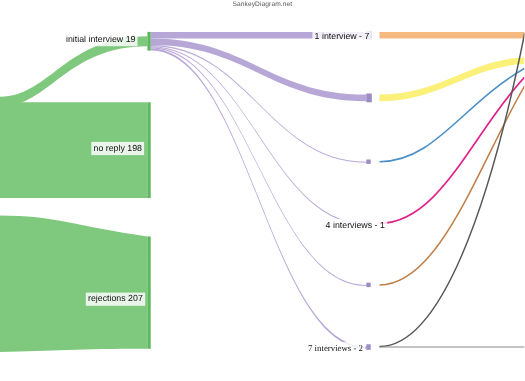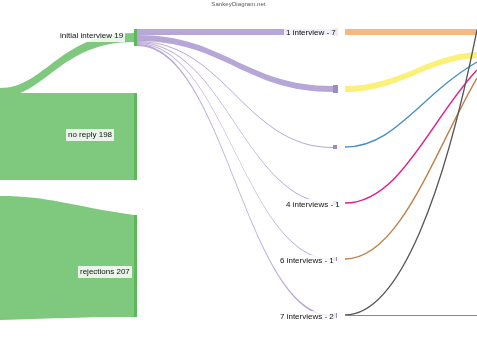--- a/index.html
+++ b/index.html
@@ -109,27 +109,26 @@
       <rect x="333" y="85" width="5" height="8" fill="#9b8cc4"></rect>
       <rect x="333" y="145" width="4" height="4" fill="#9b8cc4"></rect>
       <rect x="333" y="201" width="4" height="4" fill="#9b8cc4"></rect>
       <rect x="333" y="257" width="4" height="4" fill="#9b8cc4"></rect>
       <rect x="333" y="313" width="4" height="5" fill="#9b8cc4"></rect>
     </g>
   </svg>
 
   <div class="node-label label-right-align" style="left:58px; top:30px;">initial interview 19</div>
 
-  <div class="node-label label-right-align" style="left:66px; top:129px;">no reply 198</div>
+  <div class="node-label label-right-align" style="left:83px; top:129px;">no reply 198</div>
 
   <div class="node-label label-right-align" style="left:78px; top:266px;">rejections 207</div>
 
   <div class="node-label label-left-align" style="left:284px; top:27px;">1 interview - 7</div>
 
 
 
-  <div class="node-label label-left-align" style="left:284px; top:199px;">4 interviews - 1</div>
+  <div class="node-label label-left-align" style="left:294px; top:199px;">4 interviews - 1</div>
 
-  <div class="node-label label-left-align" style="left:278px; top:255px;">6 interviews - 1</div>
 
-  <div class="node-label label-left-align" style="left:278px; top:311px;">7 interviews - 2</div>
+  <div class="node-label label-left-align" style="left:278px; top:311px;font-family:Liberation Serif, serif;">7 interviews - 2</div>
 
 </div>
 
 </body></html>

